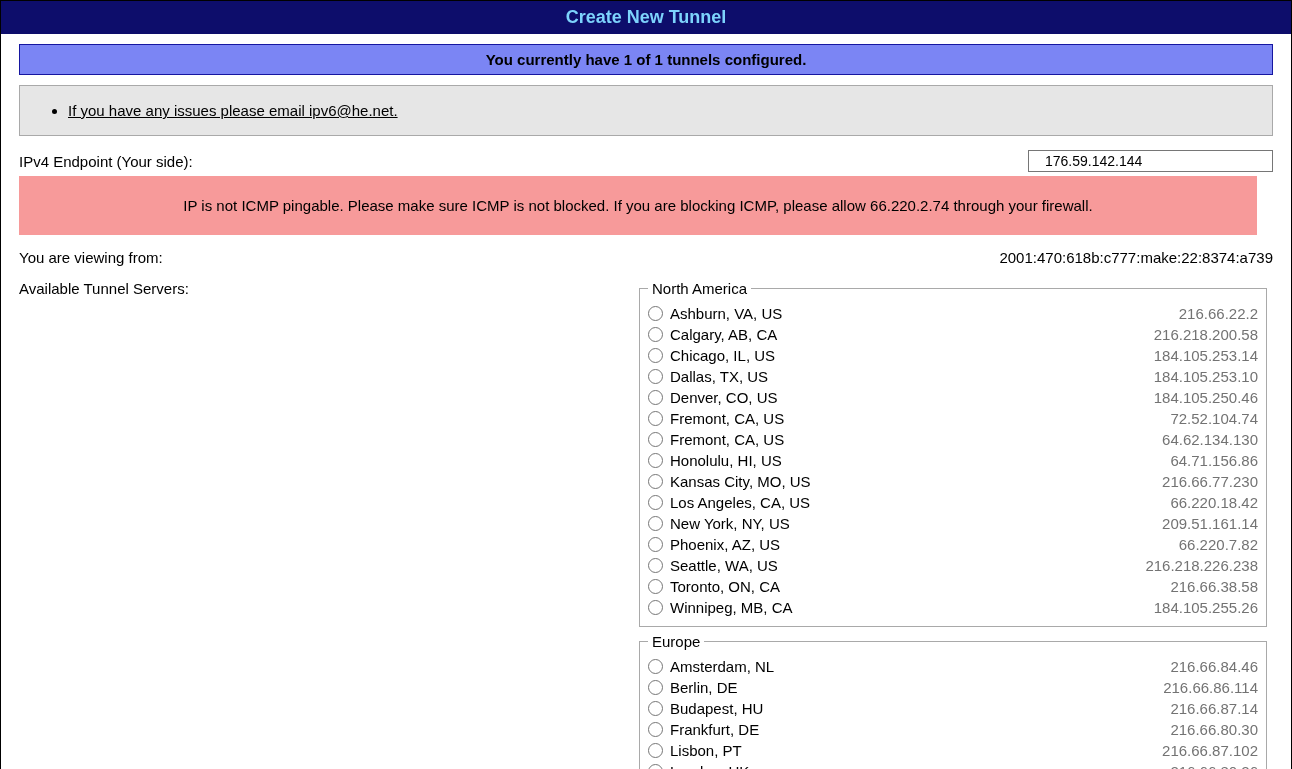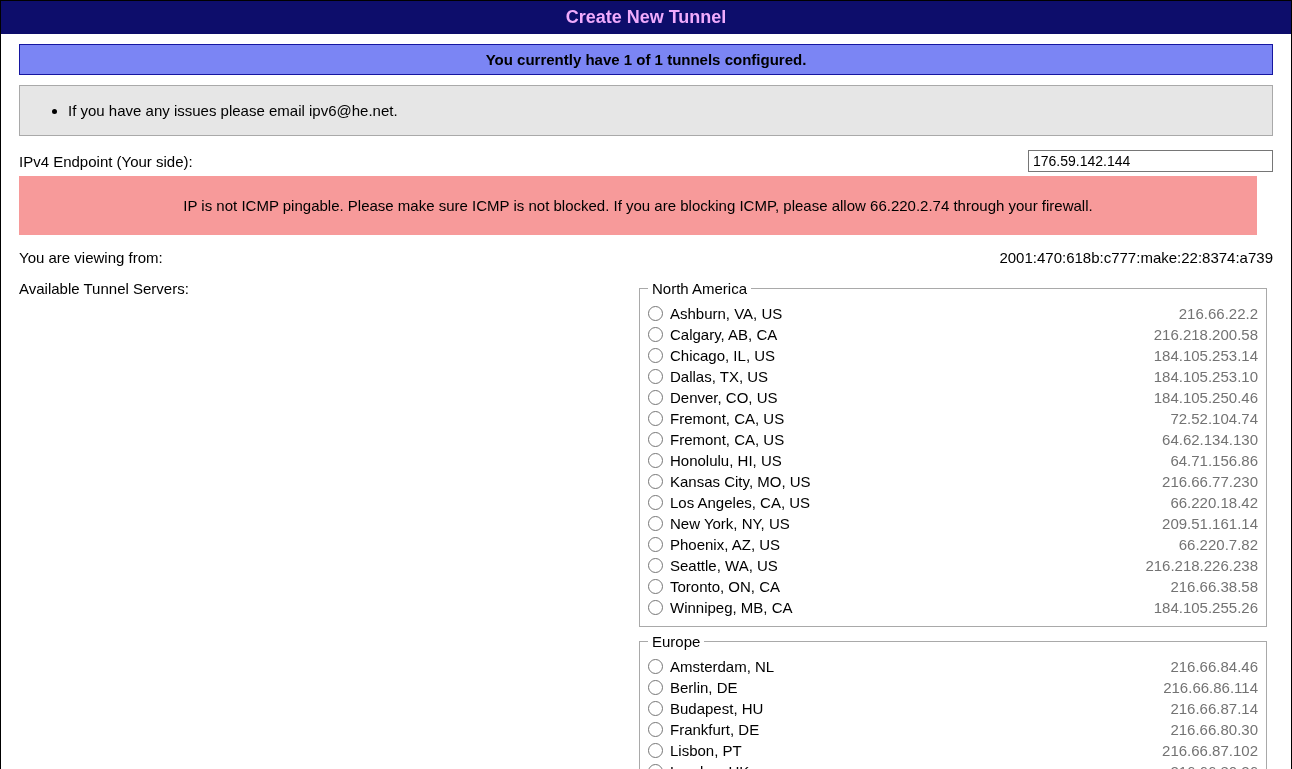--- a/index.html
+++ b/index.html
@@ -1,29 +1,29 @@
 <!DOCTYPE html>
 <html><head>
   <meta charset="utf-8">
   <style>
     * { box-sizing: border-box; margin: 0; padding: 0; }
     body { font-family: Arial, Helvetica, sans-serif; font-size: 15px; color: #000; background: #fff; width: 1292px; }
     .outer { border: 1px solid #000; }
-    .titlebar { background: #0d0d6b; color: #f0abfc; font-weight: bold; text-align: center; padding: 6px 0; font-size: 18px; }
+    .titlebar { background: #0d0d6b; color: #7dd3fc; font-weight: bold; text-align: center; padding: 6px 0; font-size: 18px; }
     .inner { padding: 10px 18px 0 18px; }
     .status-banner { background: #7b85f4; border: 1px solid #1616a0; color: #000; font-weight: bold; text-align: center; padding: 6px 0; margin-bottom: 10px; }
     .info-box { background: #e6e6e6; border: 1px solid #a9a9a9; padding: 16px 10px 16px 10px; margin-bottom: 14px; }
-    .info-box ul { list-style: disc; margin-left: 38px; }
+    .info-box ul { list-style: disc; margin-left: 38px; text-decoration: underline; }
     .info-box li { font-size: 15px; }
 
     .row { display: flex; align-items: center; margin-bottom: 2px; }
     .row .lbl { flex: 1; }
     .row .val { text-align: right; }
 
-    .ipv4-input { width: 245px; height: 22px; border: 1px solid #767676; padding: 2px 4px; font-size: 14px; font-family: Arial, Helvetica, sans-serif; }
+    .ipv4-input { width: 245px; height: 22px; border: 1px solid #767676; padding: 2px 16px; font-size: 14px; font-family: Arial, Helvetica, sans-serif; }
 
     .err-banner { background: #f79a9a; color: #000; text-align: center; padding: 21px 0; margin: 4px 16px 14px 0; }
 
     .viewing-row { display: flex; margin-bottom: 14px; }
     .viewing-row .lbl { flex: 1; }
     .viewing-row .val { text-align: right; }
 
     .servers-wrap { display: flex; }
     .servers-label { width: 620px; }
     .regions { flex: 1; }

